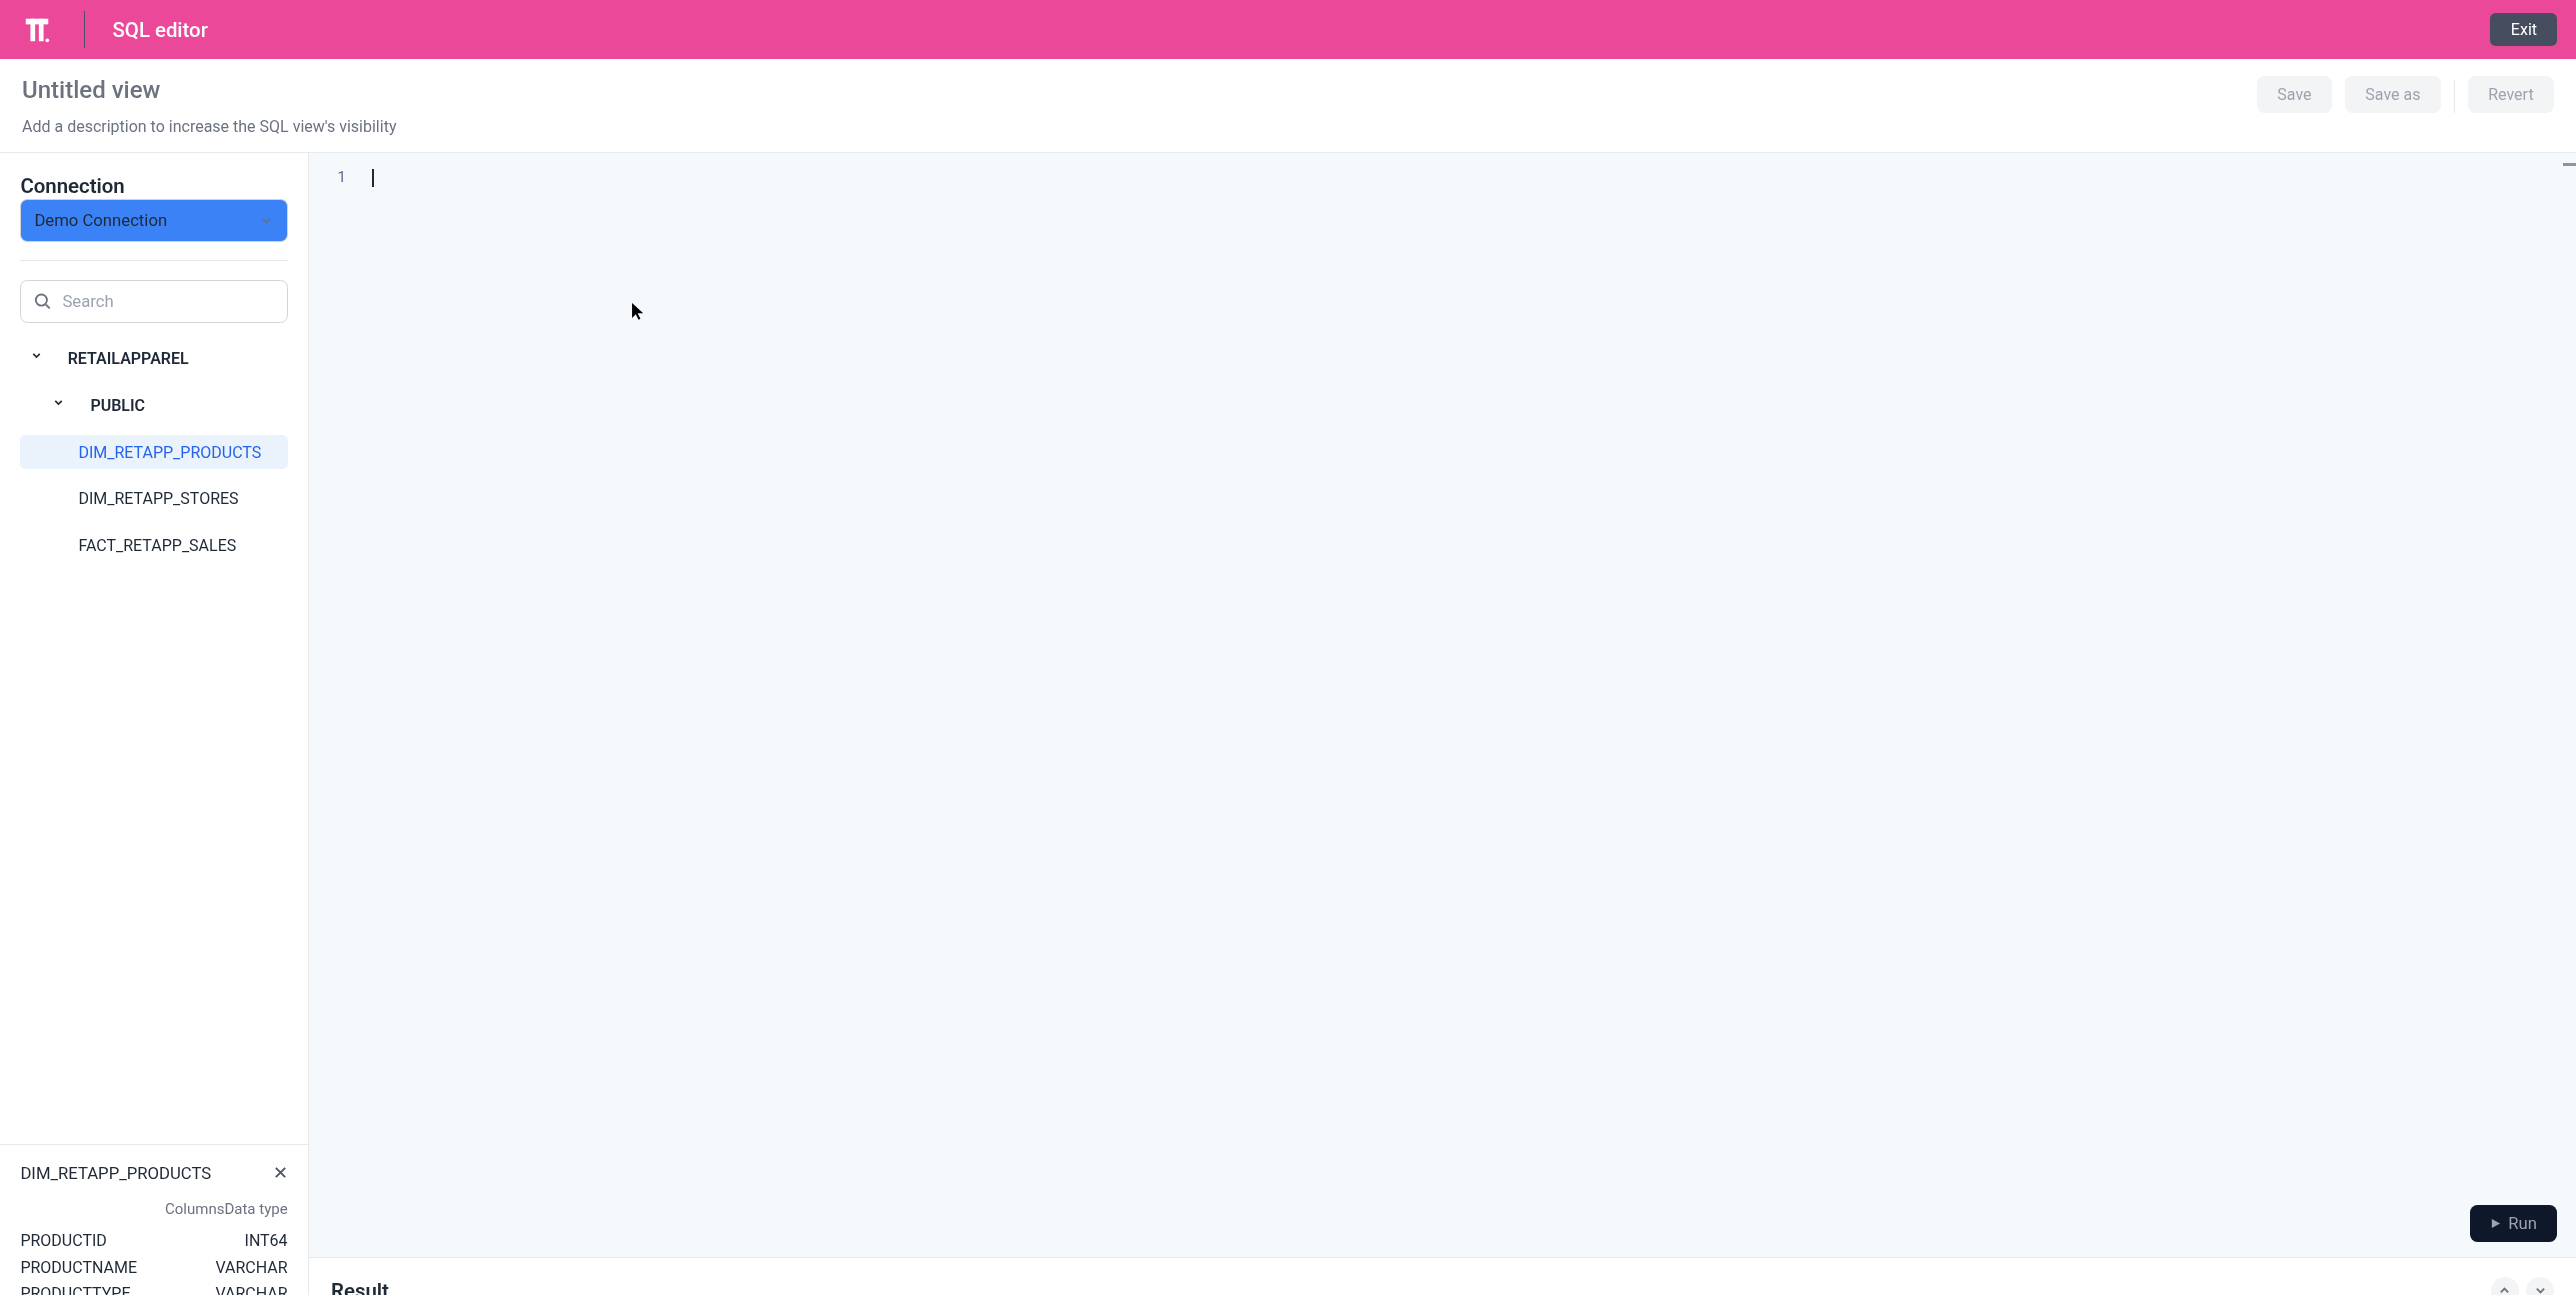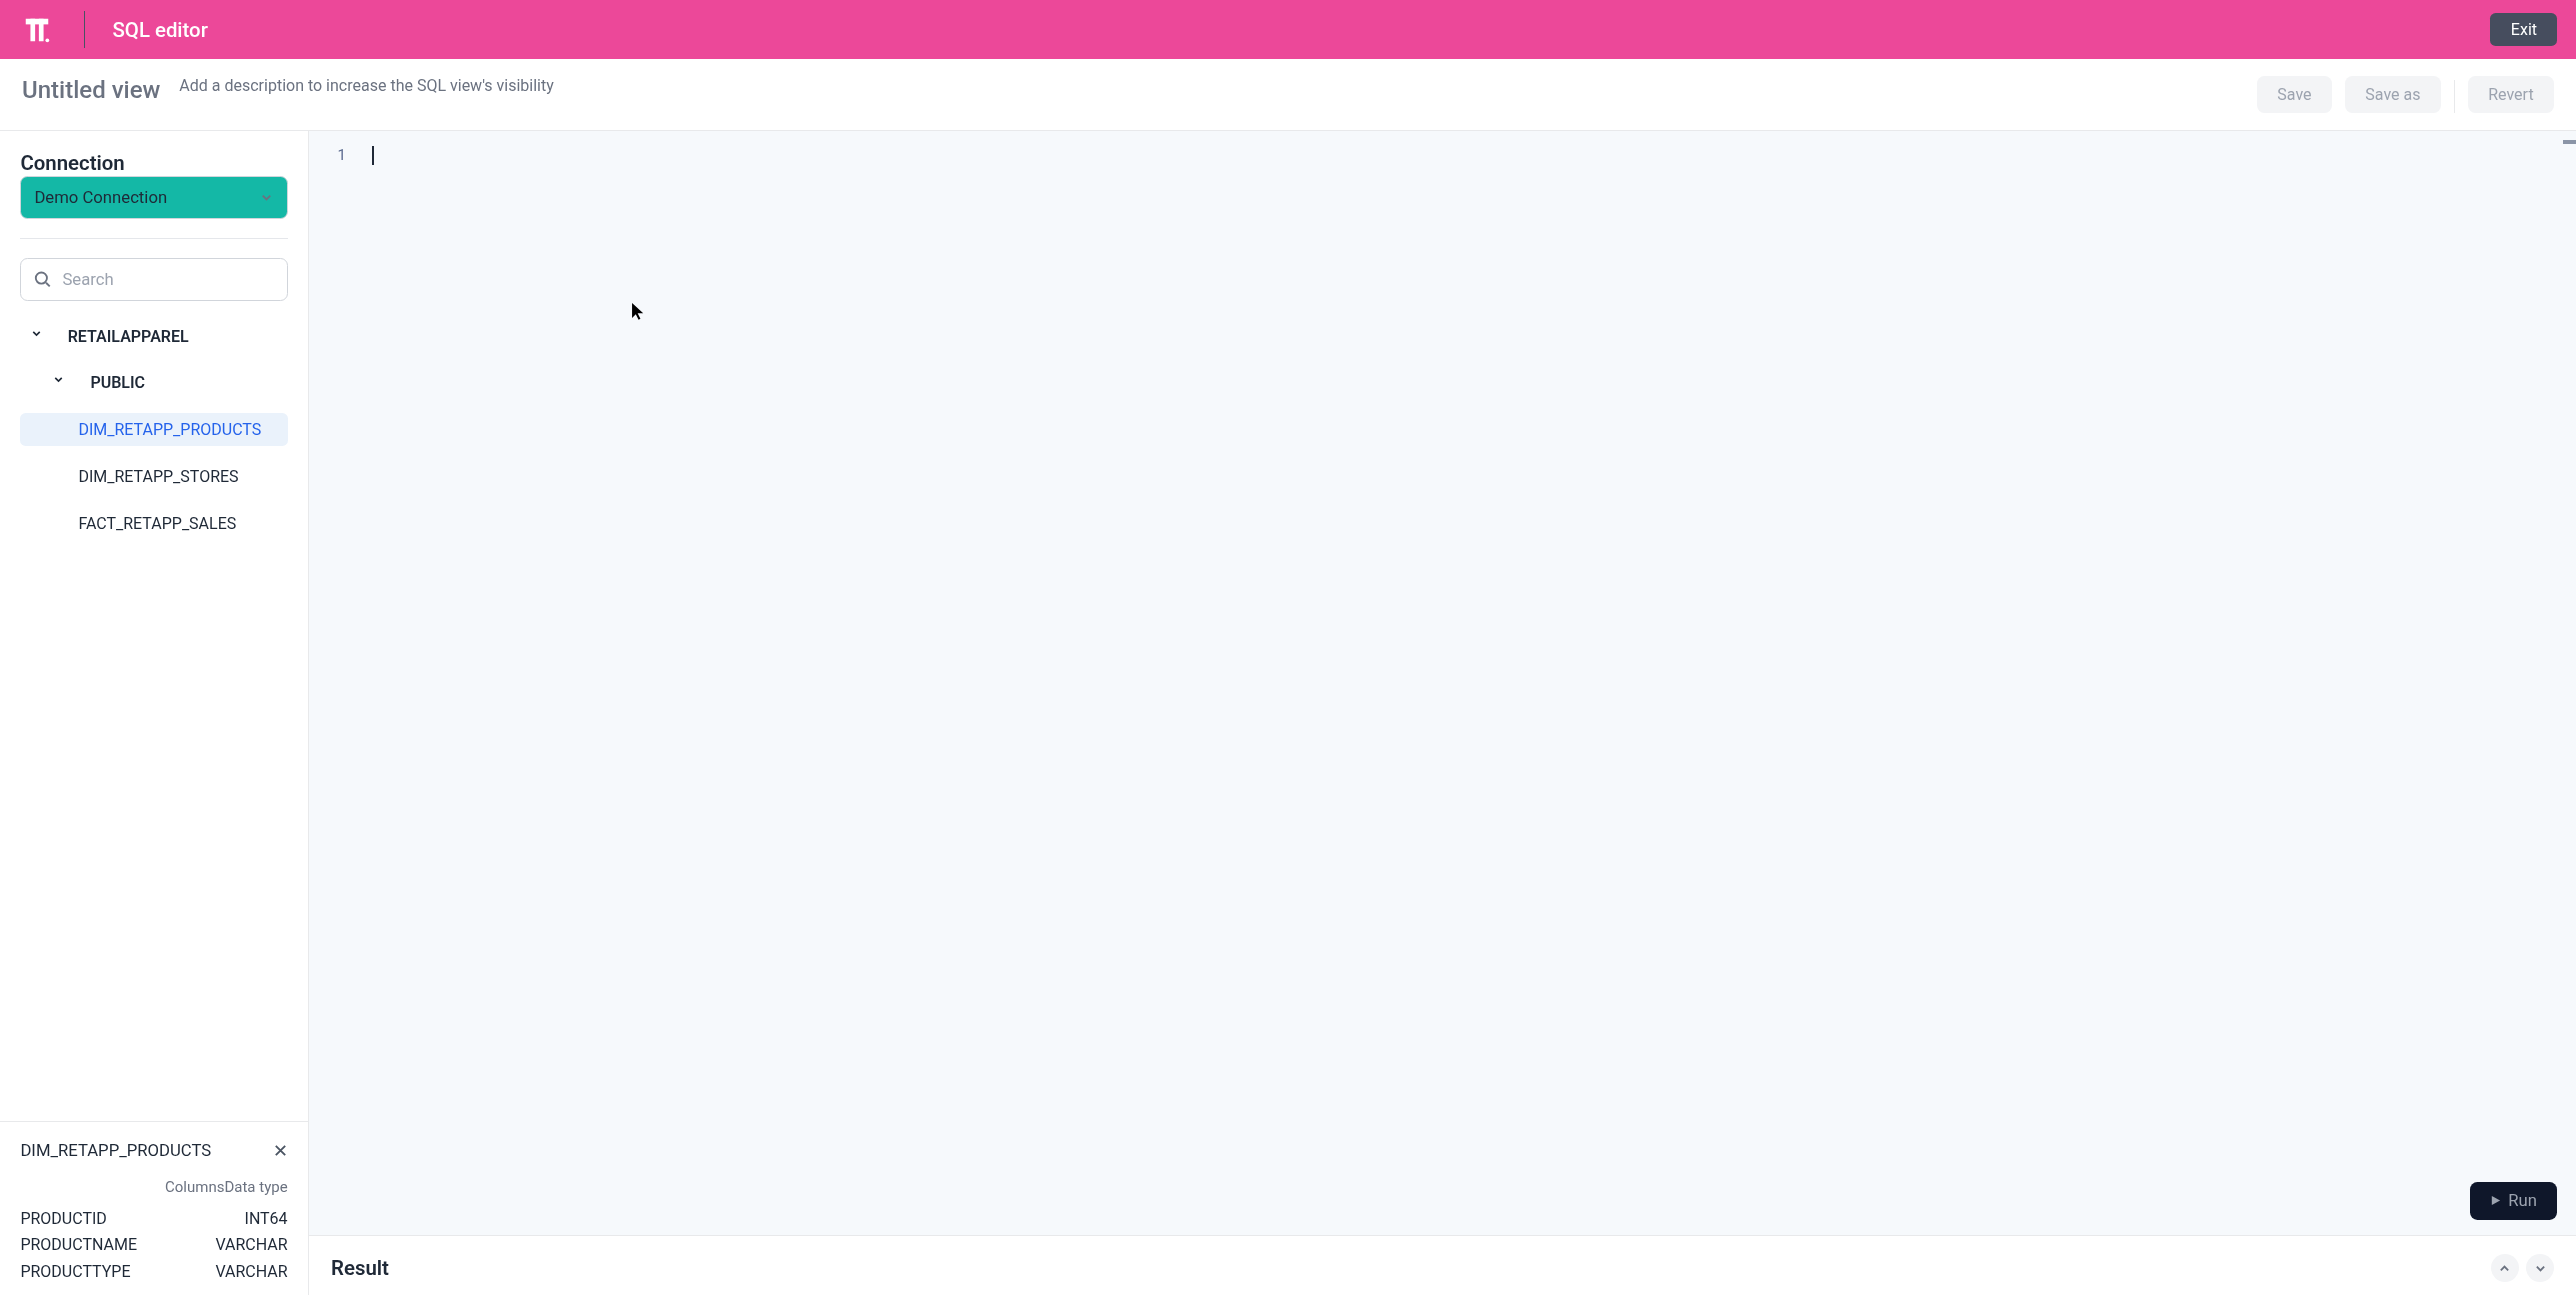--- a/index.html
+++ b/index.html
@@ -57,22 +57,22 @@
     }
     .subheader {
       padding: 16.7px 22px;
       display: flex;
       justify-content: space-between;
       align-items: flex-start;
       border-bottom: 0.9px solid #e8e9eb;
     }
     .subheader-left {
       display: flex;
-      flex-direction: row;
-      gap: 19px;
+      flex-direction: column;
+      gap: 13px;
       justify-content: space-between;
     }
     .view-title {
       font-size: 24px;
       color: #6b7280;
       font-weight: 500;
     }
     .view-desc {
       font-size: 16px;
       color: #6b7280;
@@ -121,21 +121,21 @@
       width: 100%;
       padding: 11px 13px;
       border: 0.9px solid #d1d5db;
       border-radius: 7.4px;
       font-size: 16.7px;
       color: #1f2937;
       display: flex;
       justify-content: space-between;
       align-items: center;
       cursor: pointer;
-      background: #14b8a6;
+      background: #3b82f6;
     }
     .conn-select svg {
       width: 15px;
       height: 15px;
       color: #6b7280;
     }
     .hr {
       border: none;
       border-top: 0.9px solid #e5e7eb;
       margin: 18.6px 0;

